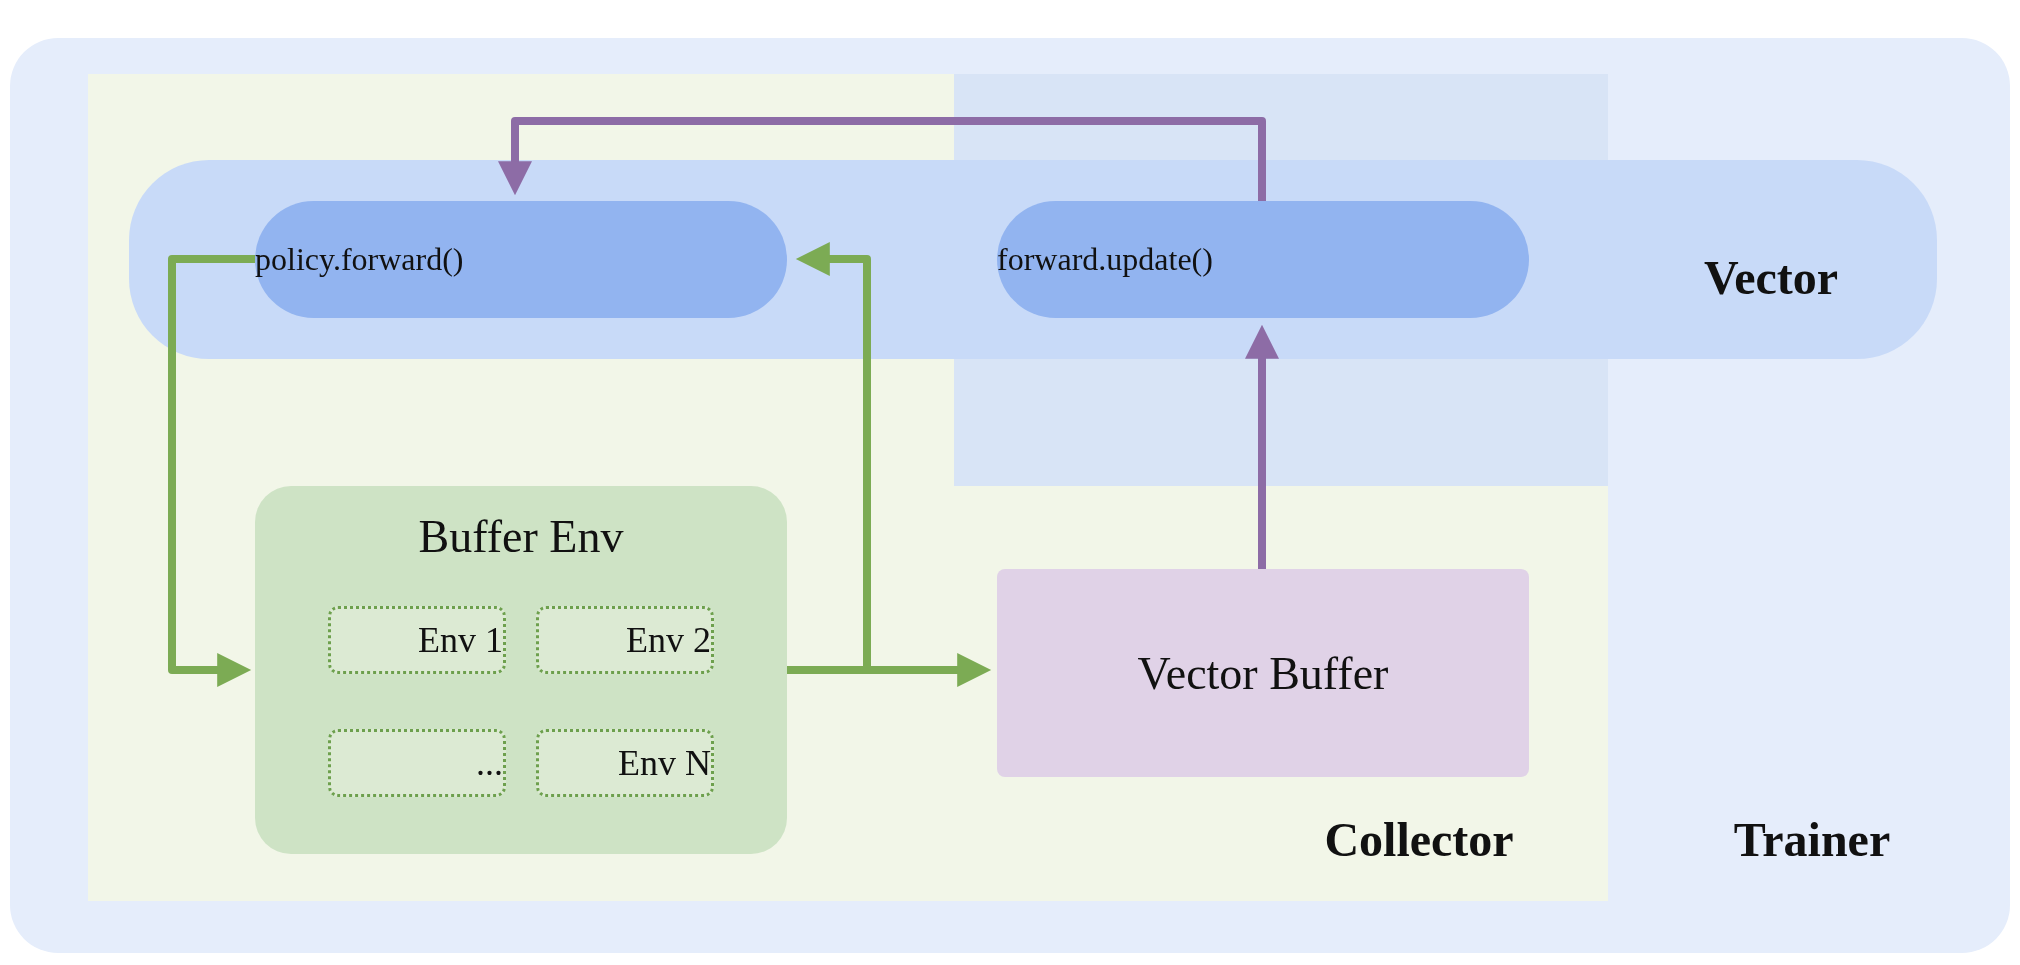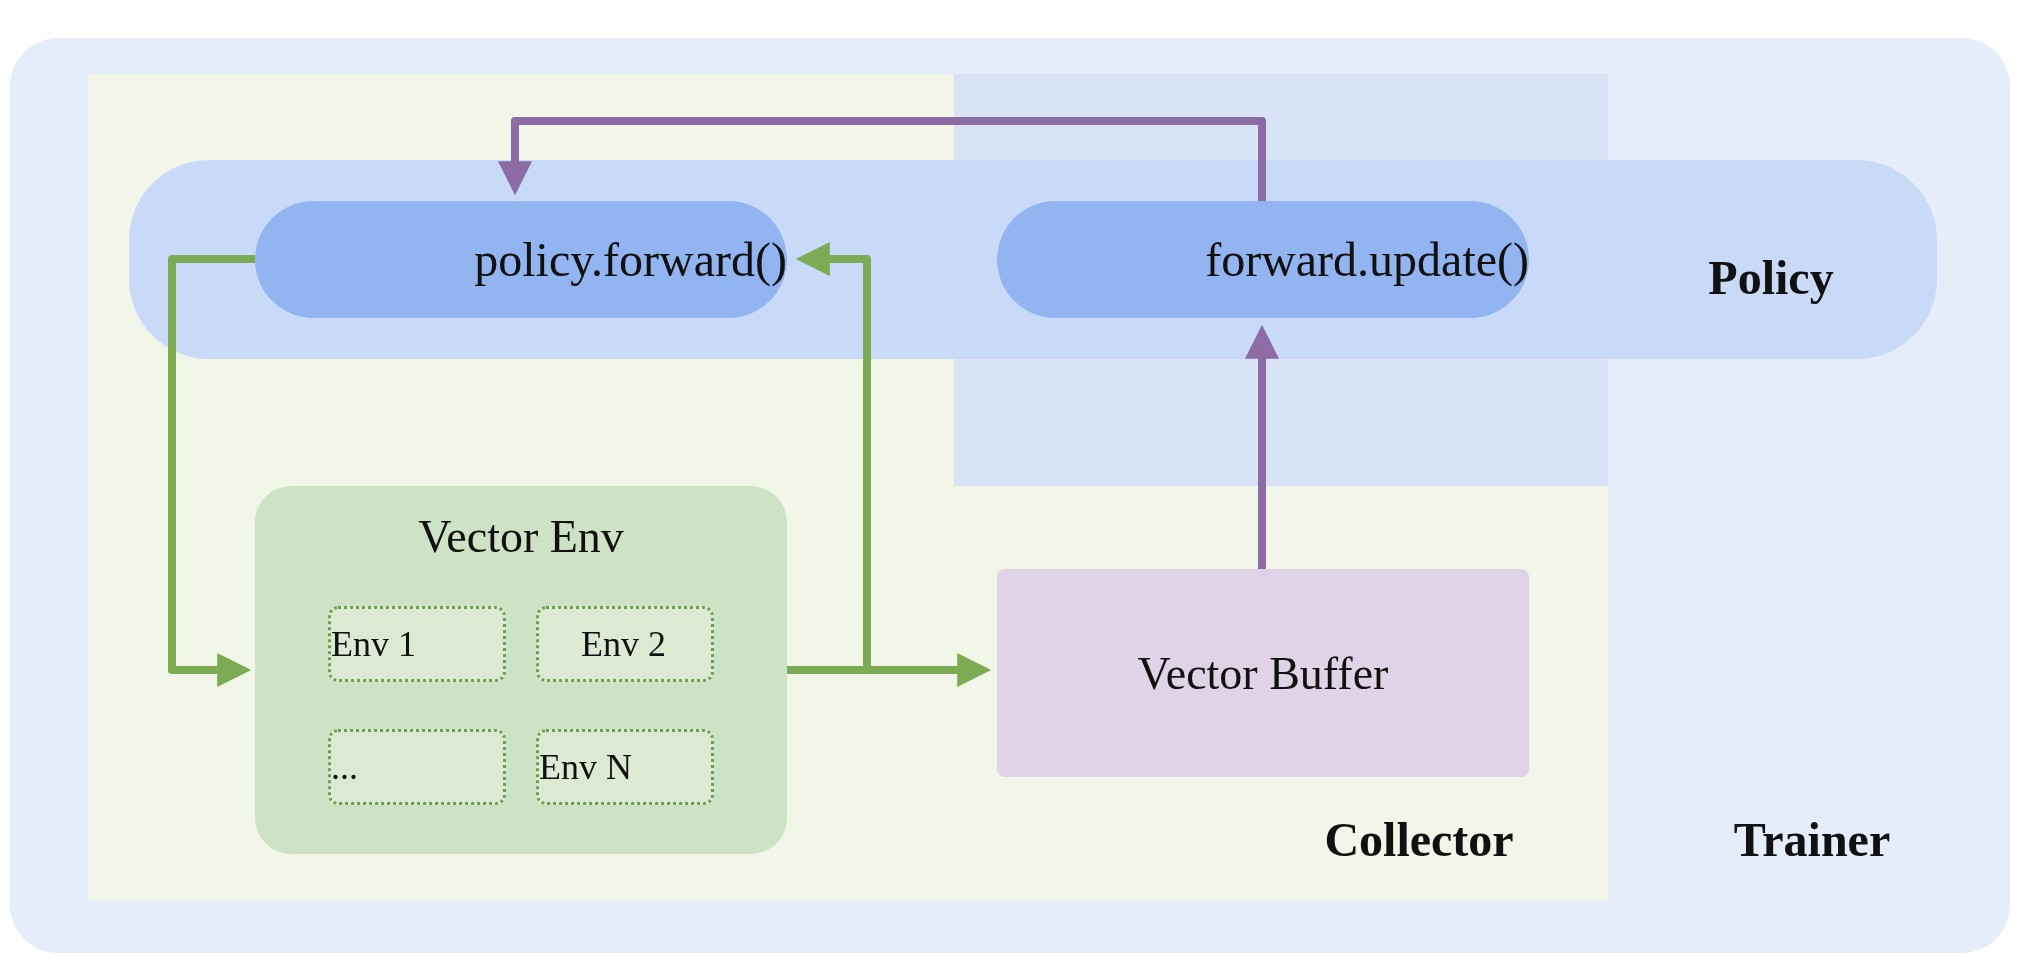--- a/index.html
+++ b/index.html
@@ -25,38 +25,38 @@
     left: 954px; top: 74px; width: 654px; height: 412px;
     background: #d8e4f6;
   }
   .policy-band {
     left: 129px; top: 160px; width: 1808px; height: 199px;
     background: #c8daf8; border-radius: 80px;
   }
   .pill {
     width: 532px; height: 117px; top: 201px;
     background: #92b4f0; border-radius: 59px;
-    display: flex; align-items: center; justify-content: flex-end;
-    font-size: 48px;
+    display: flex; align-items: center; justify-content: flex-start;
+    font-size: 32px;
   }
   .pill.forward { left: 255px; }
   .pill.update  { left: 997px; }
 
   .vector-env {
     left: 255px; top: 486px; width: 532px; height: 368px;
     background: #cee3c5; border-radius: 36px;
   }
   .vector-env-title {
     position: absolute; left: 0; top: 24px; width: 100%;
     text-align: center; font-size: 46px;
   }
   .env-item {
-    position: absolute; width: 178px; height: 76px;
+    position: absolute; width: 178px; height: 68px;
     background: #dcead3; border: 3px dotted #6da04d; border-radius: 10px;
-    display: flex; align-items: center; justify-content: flex-start;
+    display: flex; align-items: center; justify-content: flex-end;
     font-size: 36px; box-sizing: border-box;
   }
   .env-1 { left: 73px;  top: 120px; }
   .env-2 { left: 281px; top: 120px; padding-left: 42px; }
   .env-dots { left: 73px;  top: 243px; }
   .env-n { left: 281px; top: 243px; }
 
   .vector-buffer {
     left: 997px; top: 569px; width: 532px; height: 208px;
     background: #e0d2e7; border-radius: 8px;
@@ -90,40 +90,40 @@
   <div class="abs policy-band"></div>
 
   <div class="abs pill forward">
     <span>policy.forward()</span>
   </div>
   <div class="abs pill update">
     <span>forward.update()</span>
   </div>
 
   <div class="abs vector-env">
-    <div class="vector-env-title">Vector Env</div>
+    <div class="vector-env-title">Buffer Env</div>
     <div class="env-item env-1">
       <span>Env 1</span>
     </div>
     <div class="env-item env-2">
       <span>Env 2</span>
     </div>
     <div class="env-item env-dots">
       <span>...</span>
     </div>
     <div class="env-item env-n">
       <span>Env N</span>
     </div>
   </div>
 
   <div class="abs vector-buffer">
     <span>Vector Buffer</span>
   </div>
 
-  <div class="abs region-label label-policy">Policy</div>
+  <div class="abs region-label label-policy">Vector</div>
   <div class="abs region-label label-trainer">Trainer</div>
   <div class="abs region-label label-collector">Collector</div>
 
   <svg id="arrows" viewBox="0 0 2020 965" xmlns="http://www.w3.org/2000/svg">
     <defs>
       <marker id="head-green" viewBox="0 0 10 10" refX="7" refY="5" markerWidth="38" markerHeight="34" orient="auto" markerUnits="userSpaceOnUse">
         <path d="M0,0 L10,5 L0,10 z" fill="#7cab54"></path>
       </marker>
       <marker id="head-purple" viewBox="0 0 10 10" refX="7" refY="5" markerWidth="38" markerHeight="34" orient="auto" markerUnits="userSpaceOnUse">
         <path d="M0,0 L10,5 L0,10 z" fill="#8d6ca6"></path>

